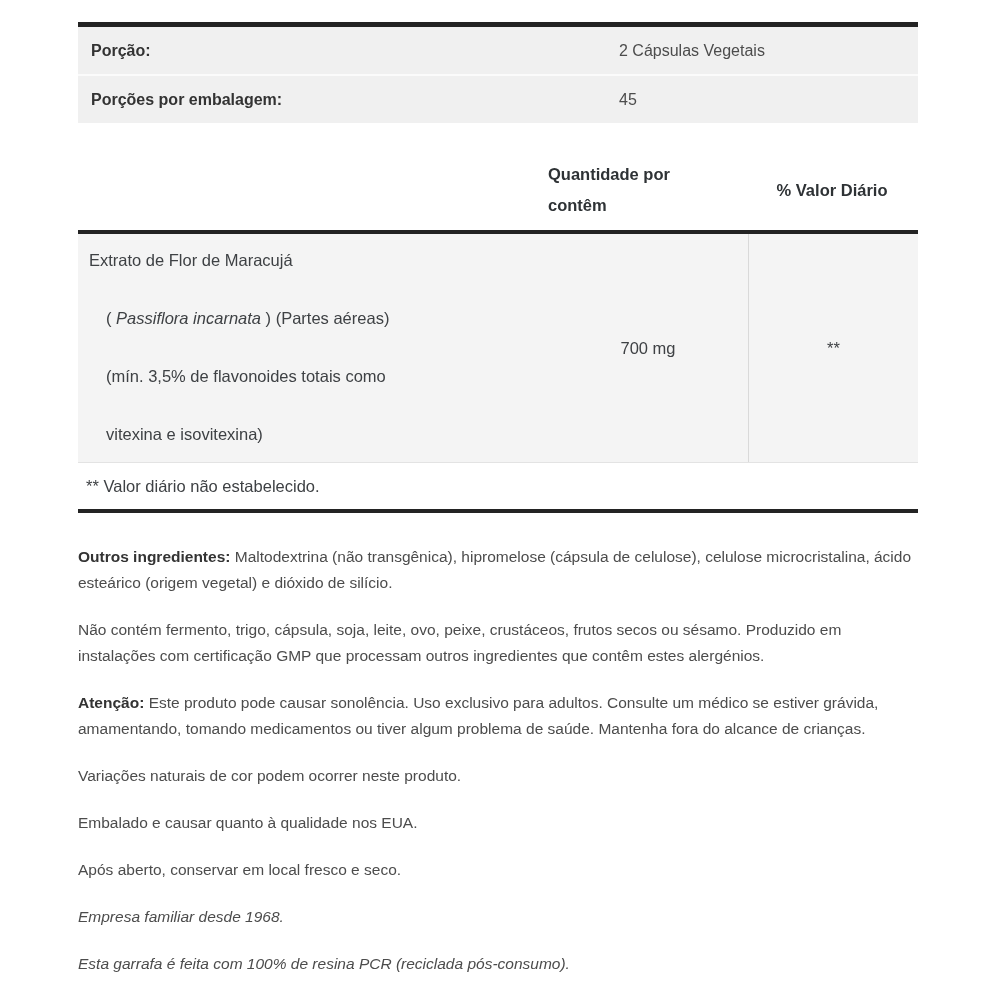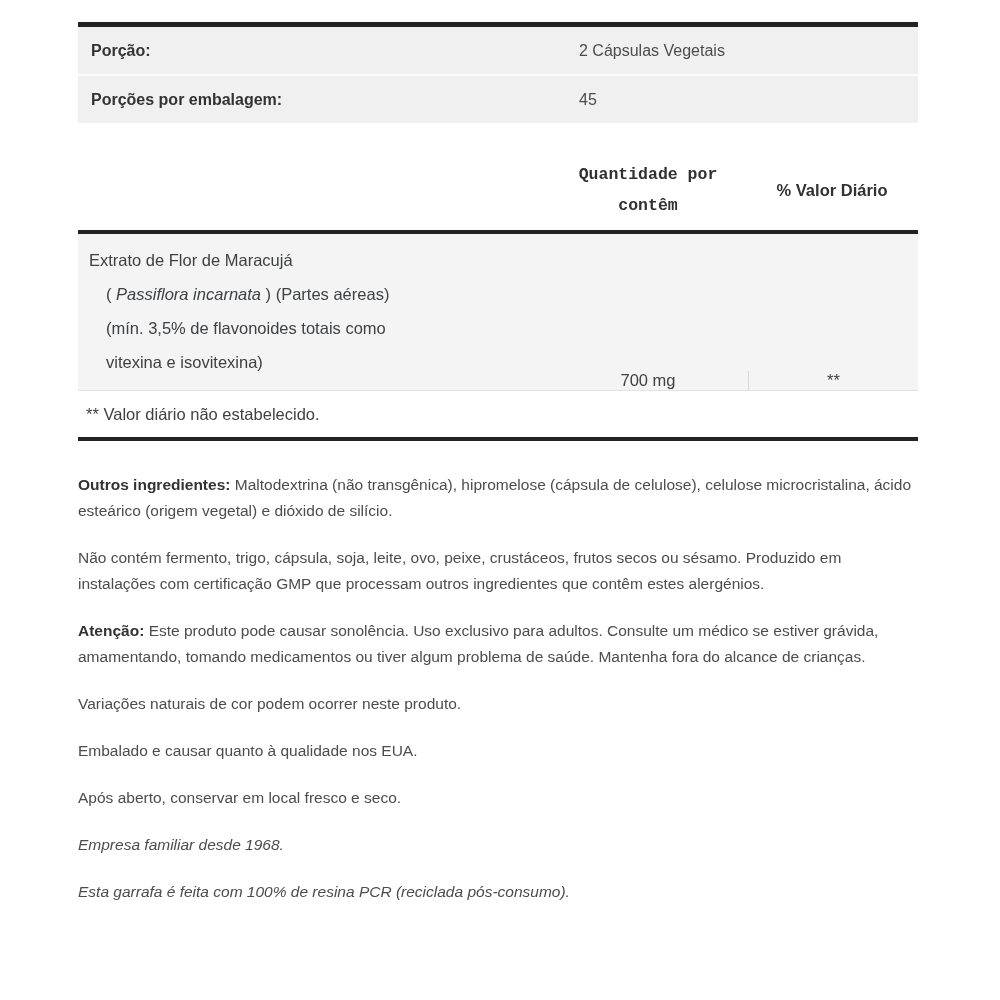--- a/index.html
+++ b/index.html
@@ -21,44 +21,44 @@
   .rule-thick{height:5px;}
   .rule-mid{height:4px;}
   .rule-bottom{height:4px;margin-bottom:31px;}
 
   
   .serving-row{
     display:flex;align-items:center;
     height:47px;background:#f0f0f0;
     border-bottom:2px solid #fbfbfb;
     font-size:16px;
+    gap:40px;
   }
   .serving-row:last-of-type{border-bottom:none;}
   .s-label{font-weight:700;color:#333333;padding-left:13px;width:441px;flex:none;}
   .s-value{color:#4c4c4c;margin-left:47px;}
 
   
   .facts-header{
     display:flex;align-items:center;
     margin-top:36px;padding-bottom:9px;
     font-weight:700;font-size:16.5px;color:#2e3235;
   }
   .col-name{width:470px;flex:none;}
-  .col-amount{width:200px;flex:none;text-align:center;line-height:31px;font-family:Liberation Mono, monospace;}
+  .col-amount{width:200px;flex:none;text-align:left;line-height:31px;}
   .col-dv{width:168px;flex:none;text-align:center;}
 
   
   .fact-row{
     display:flex;background:#f4f4f4;
     font-size:16.5px;color:#3e4144;
     border-bottom:1px solid #e3e3e3;
-    align-items:flex-end;
   }
   .fr-name{width:470px;flex:none;box-sizing:border-box;padding:9px 0 11px 11px;line-height:34px;}
-  .fr-line.ind{padding-left:17px;}
+  .fr-line.ind{padding-left:17px;margin-top:24px;}
   .fr-amount{width:200px;flex:none;display:flex;align-items:center;justify-content:center;}
   .fr-dv{width:170px;flex:none;box-sizing:border-box;display:flex;align-items:center;justify-content:center;border-left:1px solid #d9d9d9;}
   .it{font-style:italic;}
 
   
   .footnote{padding:14px 0 13px 8px;font-size:16.5px;color:#3e4144;}
 
   
   p.para{margin:0 0 21px 0;font-size:15.5px;line-height:26px;color:#4c4c4c;}
   p.para .b{font-weight:700;color:#333333;}

